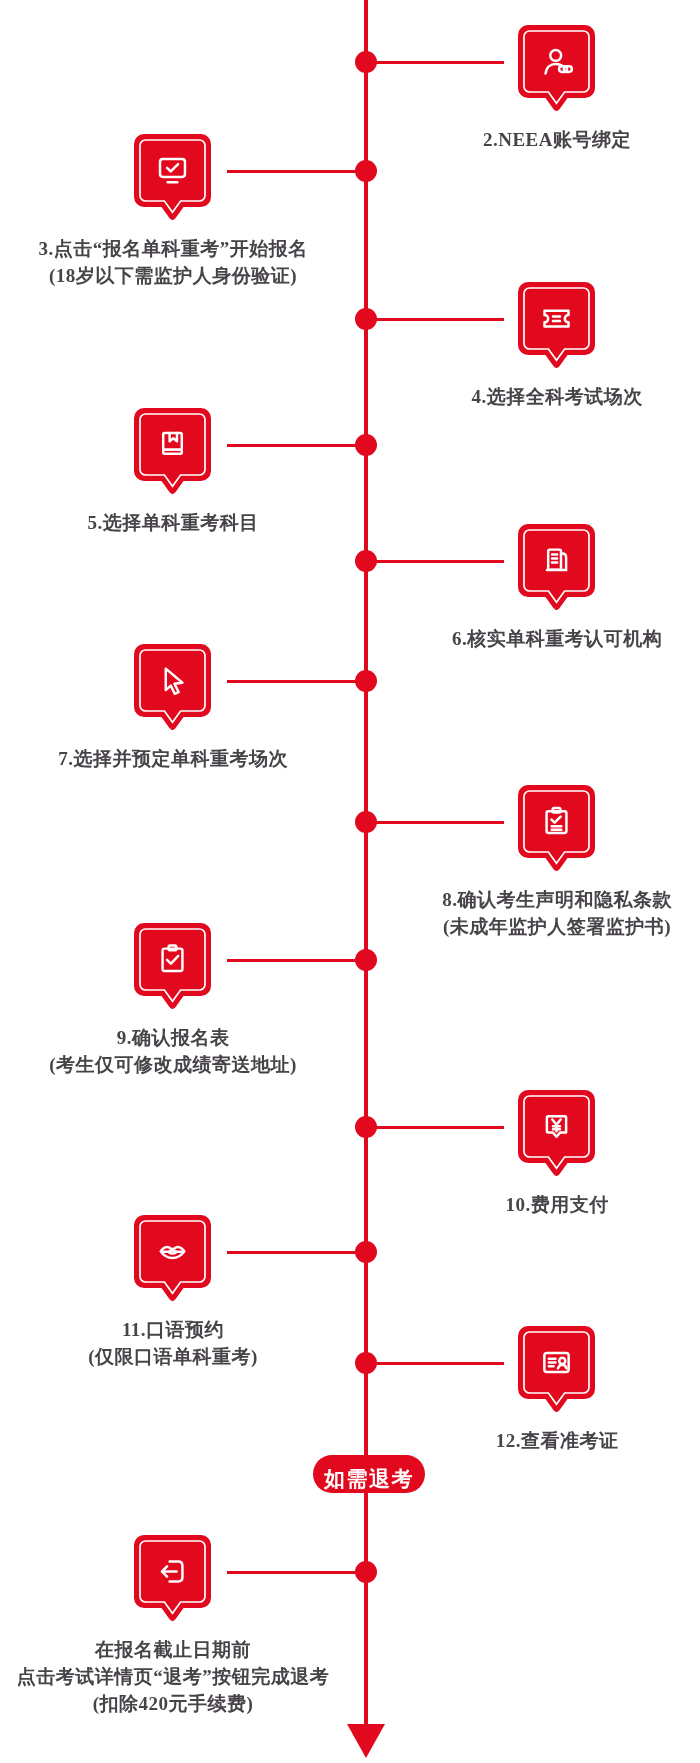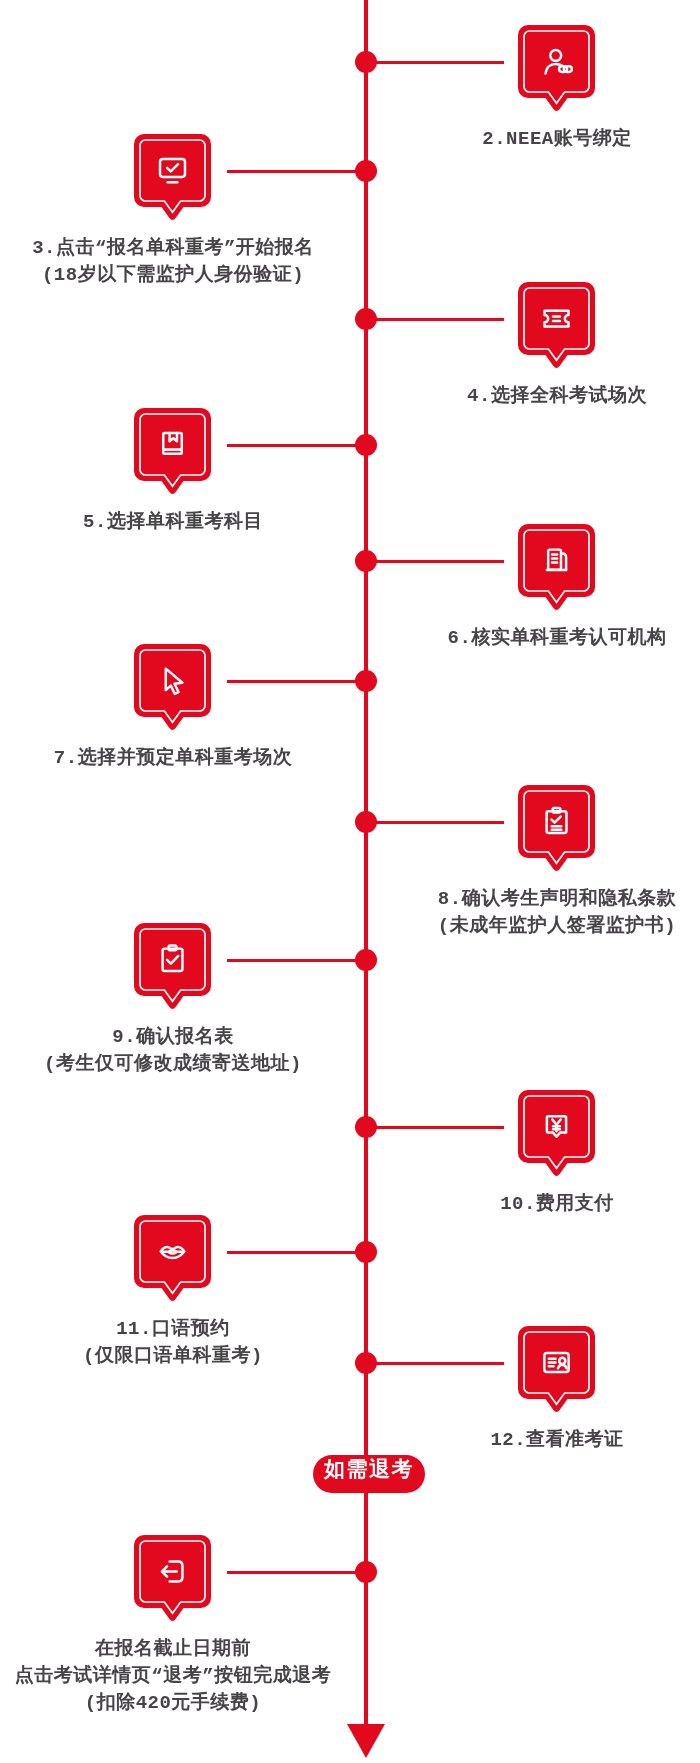--- a/index.html
+++ b/index.html
@@ -1,36 +1,36 @@
 <!DOCTYPE html>
 <html style="--accent: #e2081e; --text: #474349;"><head>
 <meta charset="utf-8">
 <style>
   html,body{margin:0;padding:0;background:#fff;}
   #stage{
     position:relative;width:700px;height:1763px;background:#fff;overflow:hidden;
-    font-family:Liberation Mono, monospace;
+    font-family:Liberation Serif, serif;
   }
   .vline{position:absolute;left:364px;top:0;width:4px;height:1728px;background:var(--accent);}
   .arrowhead{
     position:absolute;left:347px;top:1724px;width:0;height:0;
     border-left:19px solid transparent;border-right:19px solid transparent;
     border-top:34px solid var(--accent);
   }
   .node{position:absolute;width:22px;height:22px;border-radius:50%;background:var(--accent);}
   .connector{position:absolute;height:3px;background:var(--accent);}
   .bubble{position:absolute;width:77px;height:89px;}
   .caption{
     position:absolute;width:360px;text-align:center;
     font-size:19px;line-height:27px;font-weight:600;color:var(--text);
     letter-spacing:.5px;
   }
   .pill{
     position:absolute;left:313px;top:1455px;width:112px;height:38px;border-radius:19px;
-    background:var(--accent);color:#fff;display:flex;align-items:flex-start;justify-content:center;
+    background:var(--accent);color:#fff;display:flex;align-items:flex-end;justify-content:center;
     font-size:21px;font-weight:700;letter-spacing:1.5px;
   }
 </style>
 </head>
 <body>
 
 <div id="stage">
   <div class="vline"></div>
   <div class="arrowhead"></div>
   <div id="steps-root">

